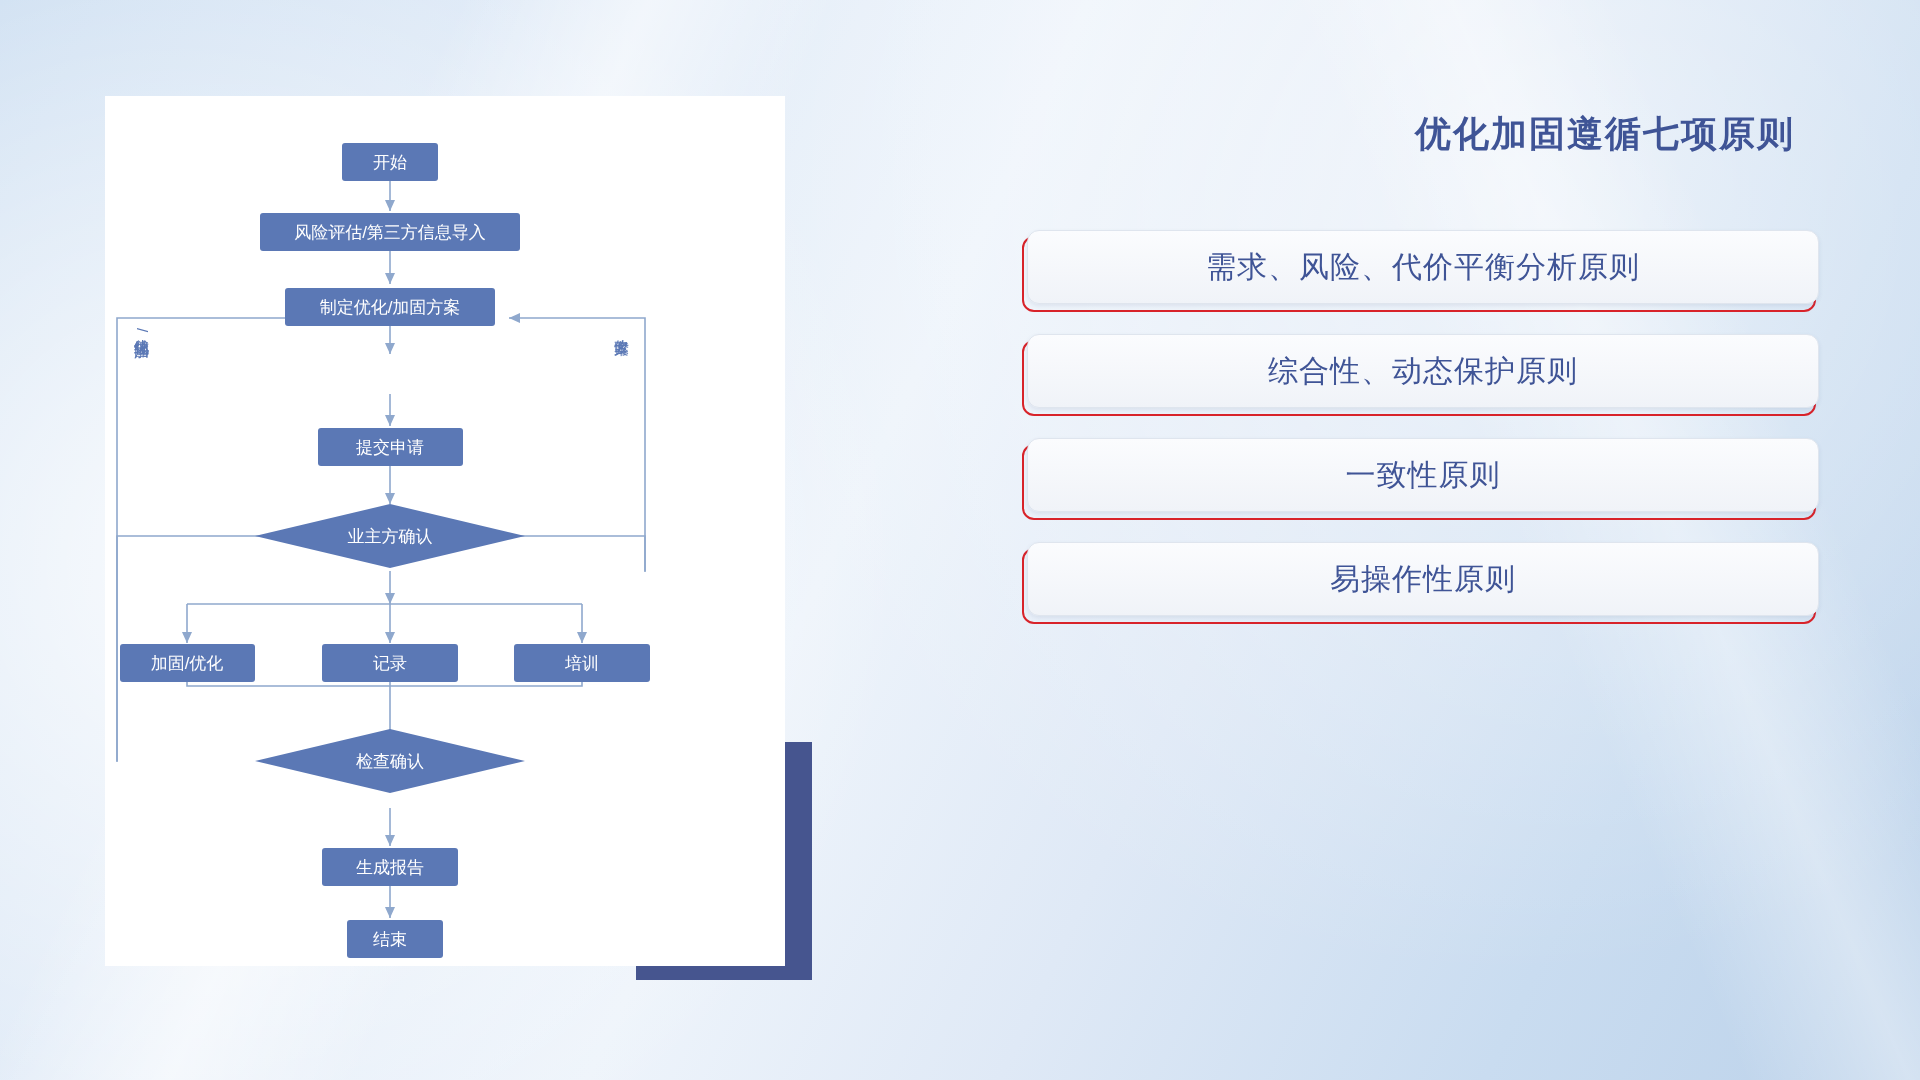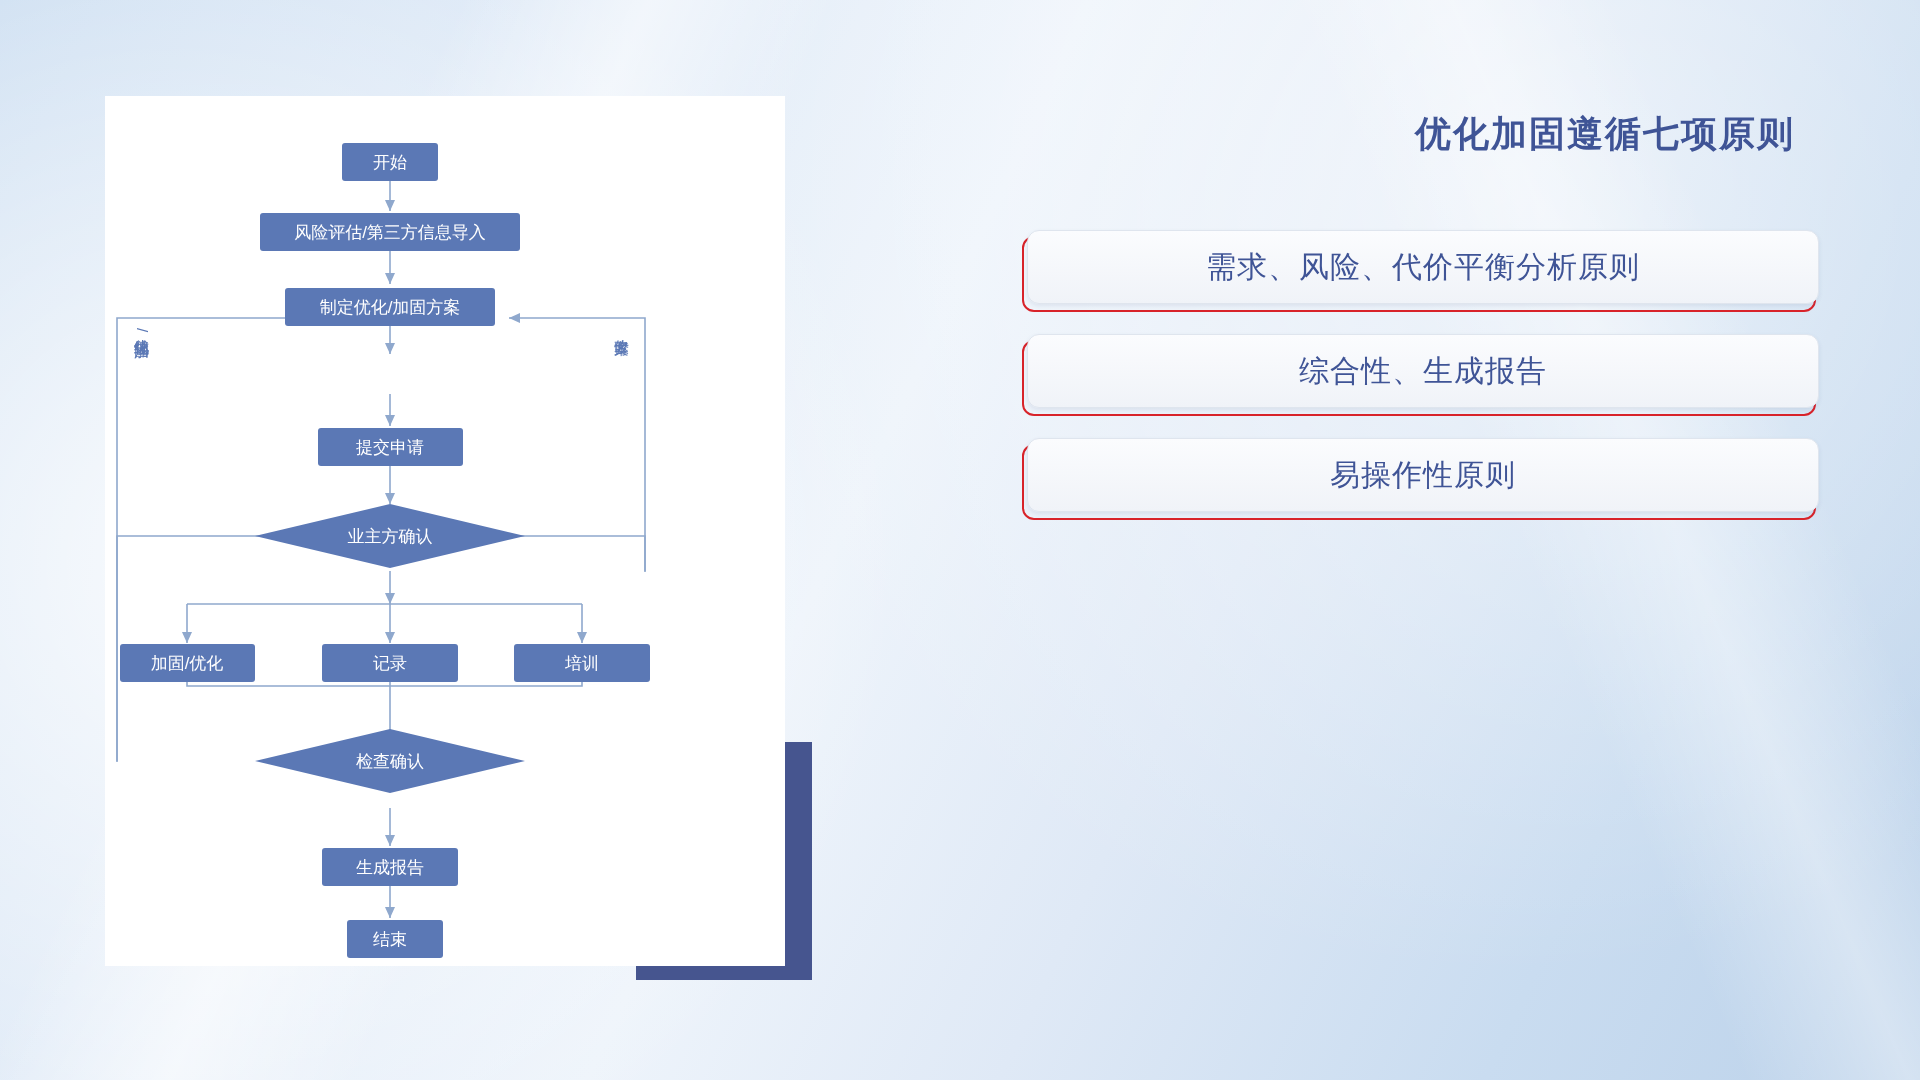--- a/index.html
+++ b/index.html
@@ -203,25 +203,29 @@
 
   <div class="principles">
 
     <div class="principle">
       <div class="accent"></div>
       <div class="plate">需求、风险、代价平衡分析原则</div>
     </div>
 
     <div class="principle">
       <div class="accent"></div>
-      <div class="plate">综合性、生成报告</div>
-    </div>
-
-
-
+      <div class="plate">综合性、动态保护原则</div>
+    </div>
+
+
+
+    <div class="principle">
+      <div class="accent"></div>
+      <div class="plate">一致性原则</div>
+    </div>
 
 
     <div class="principle">
       <div class="accent"></div>
       <div class="plate">易操作性原则</div>
     </div>
 
   </div>
 </div>
 

